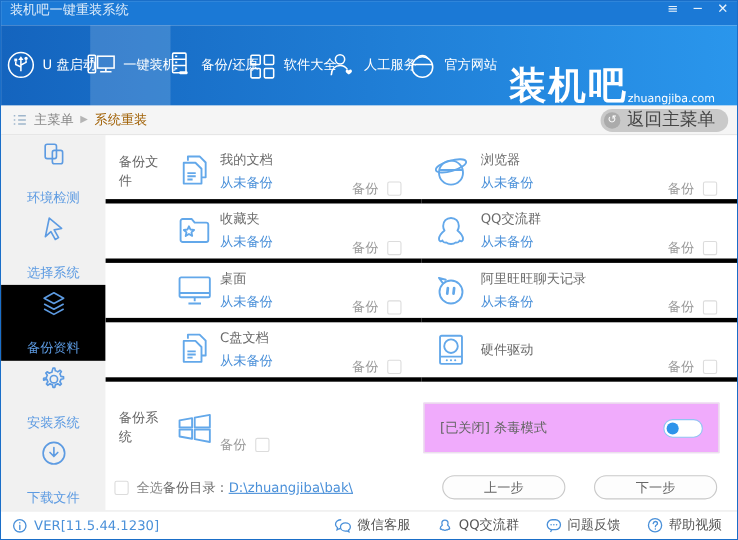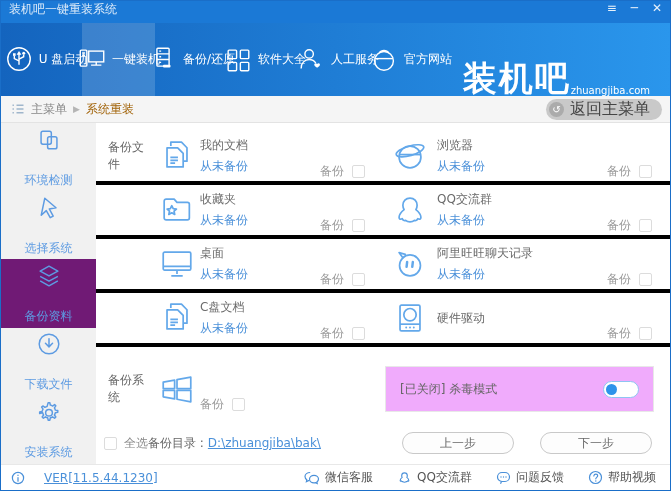--- a/index.html
+++ b/index.html
@@ -27,21 +27,21 @@
   .crumb-sep { font-size:9px; color:#b5b5b5; margin:0 6px; }
   .crumb-cur { font-size:12px; color:#a16207; }
   .back-btn { margin-left:auto; height:21px; border-radius:11px; background:#c9c9c9; display:flex; align-items:center; gap:6px; padding:0 12px 0 3px; cursor:default; }
   .back-ico { width:15px; height:15px; border-radius:50%; background:#ababab; color:#fff; font-size:10px; display:flex; align-items:center; justify-content:center; }
   .back-label { font-size:16px; color:#454545; }
 
   
   .bodyrow { flex:1; display:flex; min-height:0; }
   .sidebar { width:95px; background:#f1f1f1; display:flex; flex-direction:column; flex:0 0 auto; }
   .side-item { flex:1; display:flex; flex-direction:column; align-items:center; justify-content:center; gap:18px; }
-  .side-item.active { background:#701a75; }
+  .side-item.active { background:#000000; }
   .side-item .slabel { font-size:12px; color:#5d9be2; }
 
   .main { flex:1; background:#fff; display:flex; flex-direction:column; min-width:0; }
   .grid { flex:1; padding-top:8px; }
   .row { display:flex; height:54px; }
   .row.sysrow { height:64px; margin-top:10px; }
   .cell { width:50%; display:flex; align-items:center; border-bottom:4px solid #000000; }
   .row.sysrow .cell { border-bottom:none; }
   .sec { width:58px; padding-left:12px; font-size:12px; color:#666; flex:0 0 auto; }
   .ico { width:46px; display:flex; align-items:center; justify-content:center; flex:0 0 auto; }
@@ -63,21 +63,21 @@
   .bottombar { height:44px; display:flex; align-items:center; padding:0 18px 0 8px; flex:0 0 auto; }
   .selall-label { font-size:12px; color:#888; margin-left:7px; }
   .dir-label { font-size:12px; color:#666; }
   .dir-link { font-size:12px; color:#4a90d9; text-decoration:underline; margin-left:4px; cursor:default; }
   .pill-btn { width:112px; height:22px; border:1px solid #c9c9c9; border-radius:11px; background:#fdfdfd; color:#666; font-size:12px; display:flex; align-items:center; justify-content:center; cursor:default; }
   .pill-btn + .pill-btn { margin-left:26px; }
   .btn-spacer { margin-left:auto; }
 
   
   .statusbar { height:26px; border-top:1px solid #e8e8e8; background:#fff; display:flex; align-items:center; padding:0 14px 0 10px; flex:0 0 auto; }
-  .ver { display:flex; align-items:flex-end; gap:19px; font-size:12px; color:#4a90d9;text-decoration:underline; }
+  .ver { display:flex; align-items:flex-end; gap:6px; font-size:12px; color:#4a90d9; }
   .foot-links { margin-left:auto; display:flex; gap:24px; }
   .foot-link { display:flex; align-items:center; gap:5px; font-size:12px; color:#555; cursor:default; }
 
   svg { display:block; }
 </style>
 </head>
 <body>
 
 <div class="window">
 
@@ -204,35 +204,35 @@
             <svg width="28" height="28" viewBox="0 0 30 30" fill="none" stroke="#5d9be2" stroke-width="1.6" stroke-linejoin="round">
               <path d="M15 4.5l9.5 5.2L15 14.9 5.5 9.7z"></path>
               <path d="M5.5 15.3l9.5 5.2 9.5-5.2"></path>
               <path d="M5.5 20.3l9.5 5.2 9.5-5.2"></path>
             </svg>
           </span>
         <span class="slabel">备份资料</span>
       </div>
       <div class="side-item">
         <span>
+            <svg width="28" height="28" viewBox="0 0 30 30" fill="none" stroke="#5d9be2" stroke-width="1.6" stroke-linejoin="round">
+              <path d="M14.1 5h1.8l.5 2.6a7.5 7.5 0 0 1 2.4 1l2.2-1.5 1.3 1.3-1.5 2.2a7.5 7.5 0 0 1 1 2.4l2.6.5v1.8l-2.6.5a7.5 7.5 0 0 1-1 2.4l1.5 2.2-1.3 1.3-2.2-1.5a7.5 7.5 0 0 1-2.4 1l-.5 2.6h-1.8l-.5-2.6a7.5 7.5 0 0 1-2.4-1l-2.2 1.5-1.3-1.3 1.5-2.2a7.5 7.5 0 0 1-1-2.4L5 16.7v-1.8l2.6-.5a7.5 7.5 0 0 1 1-2.4L7.1 9.8l1.3-1.3 2.2 1.5a7.5 7.5 0 0 1 2.4-1z"></path>
+              <circle cx="15" cy="15.8" r="3.6"></circle>
+            </svg>
+          </span>
+        <span class="slabel">安装系统</span>
+      </div>
+      <div class="side-item">
+        <span>
             <svg width="28" height="28" viewBox="0 0 30 30" fill="none" stroke="#5d9be2" stroke-width="1.6" stroke-linecap="round">
               <circle cx="15" cy="15" r="10.5"></circle>
               <path d="M15 9.5v8M11.2 14.3l3.8 3.8 3.8-3.8"></path>
             </svg>
           </span>
         <span class="slabel">下载文件</span>
-      </div>
-      <div class="side-item">
-        <span>
-            <svg width="28" height="28" viewBox="0 0 30 30" fill="none" stroke="#5d9be2" stroke-width="1.6" stroke-linejoin="round">
-              <path d="M14.1 5h1.8l.5 2.6a7.5 7.5 0 0 1 2.4 1l2.2-1.5 1.3 1.3-1.5 2.2a7.5 7.5 0 0 1 1 2.4l2.6.5v1.8l-2.6.5a7.5 7.5 0 0 1-1 2.4l1.5 2.2-1.3 1.3-2.2-1.5a7.5 7.5 0 0 1-2.4 1l-.5 2.6h-1.8l-.5-2.6a7.5 7.5 0 0 1-2.4-1l-2.2 1.5-1.3-1.3 1.5-2.2a7.5 7.5 0 0 1-1-2.4L5 16.7v-1.8l2.6-.5a7.5 7.5 0 0 1 1-2.4L7.1 9.8l1.3-1.3 2.2 1.5a7.5 7.5 0 0 1 2.4-1z"></path>
-              <circle cx="15" cy="15.8" r="3.6"></circle>
-            </svg>
-          </span>
-        <span class="slabel">安装系统</span>
       </div>
     </div>
 
     <div class="main">
       <div class="grid">
 
         <div class="row">
           <div class="cell">
             <div class="sec">备份文件</div>
             <span class="ico">

